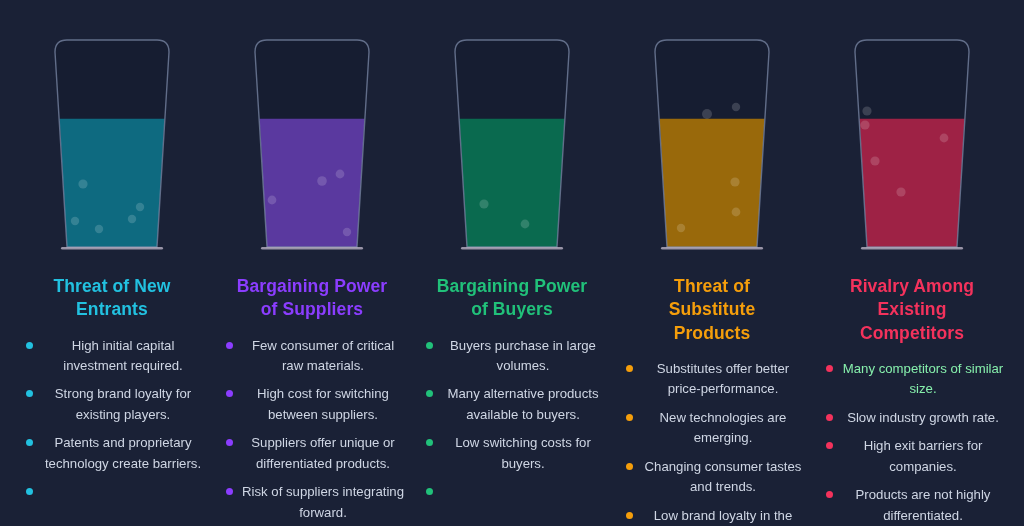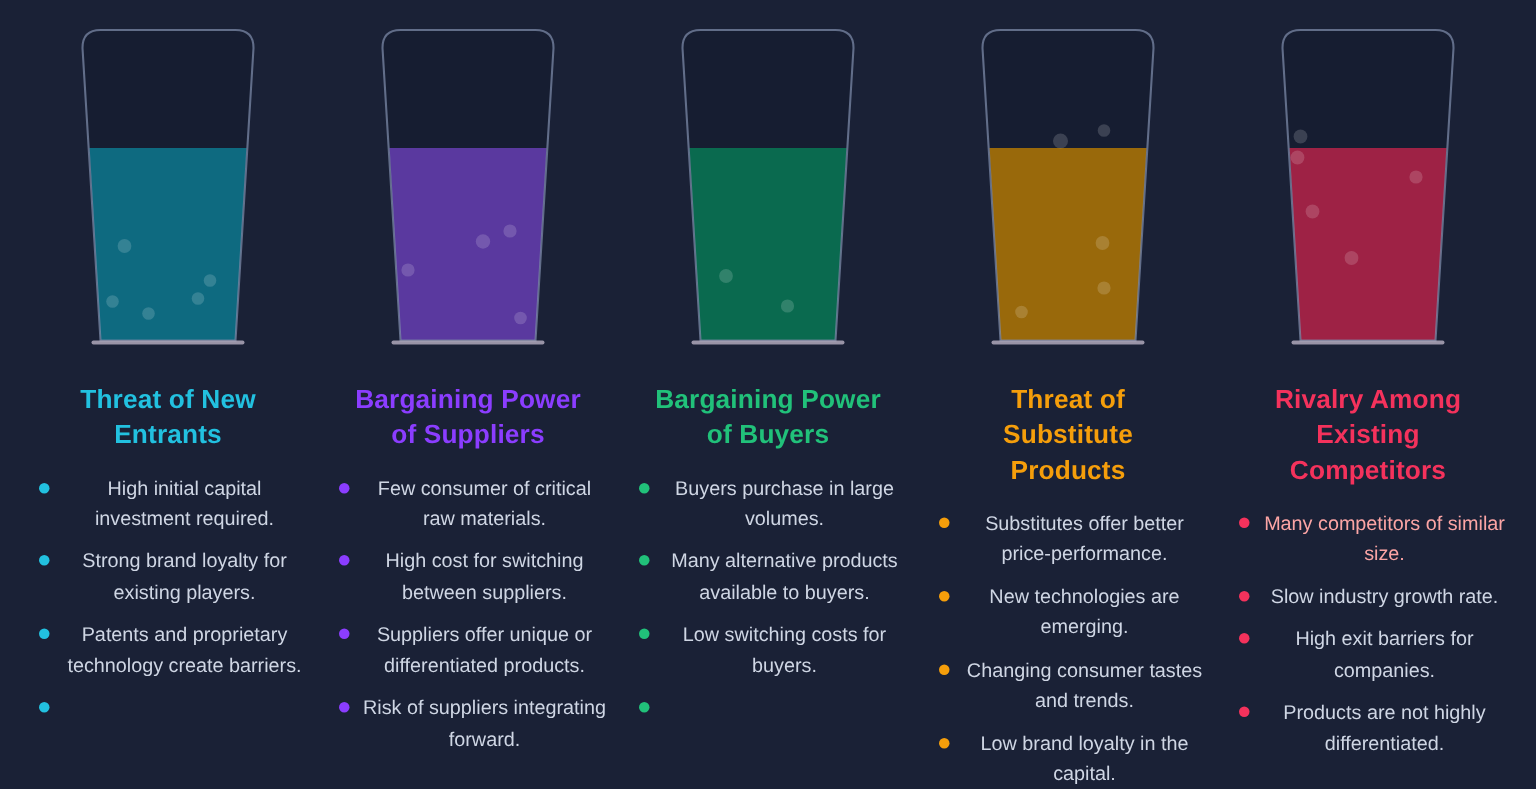--- a/index.html
+++ b/index.html
@@ -18,20 +18,21 @@
     align-items:flex-start;
     padding:0 12px;
   }
   .force-col {
     flex:1 1 0;
     min-width:0;
     display:flex;
     flex-direction:column;
     align-items:center;
     padding:0 8px;
+    margin-top:20px;
   }
 
   
   .glass-wrap {
     position:relative;
     width:150px;
     height:225px;
     margin-top:14px;
     flex:0 0 auto;
   }
@@ -203,19 +204,19 @@
           <circle cx="38" cy="127" r="4.6" fill="#ffffff" opacity="0.16" clip-path="url(#clip-4)"></circle>
           <circle cx="64" cy="158" r="4.6" fill="#ffffff" opacity="0.16" clip-path="url(#clip-4)"></circle>
           <path d="M 18 18 q 0 -12 12 -12 L 120 6 q 12 0 12 12 L 120 213 L 30 213 Z" fill="none" stroke="#7e8cab" stroke-width="1.4" opacity="0.72"></path>
           <rect x="24" y="213" width="102" height="2.6" rx="1.3" fill="#b9b2c4" opacity="0.8"></rect>
         </svg>
       </div>
       <div class="force-title" style="color: rgb(244, 50, 92);">Rivalry Among
 Existing
 Competitors</div>
       <ul class="bullets">
-        <li class="bullet-item" style="color: #fca5a5;"><span class="bullet-dot" style="background: rgb(244, 50, 92);"></span><span>Many competitors of similar size.</span></li>
+        <li class="bullet-item" style="color: #86efac;"><span class="bullet-dot" style="background: rgb(244, 50, 92);"></span><span>Many competitors of similar size.</span></li>
         <li class="bullet-item" style="color: rgb(207, 214, 228);"><span class="bullet-dot" style="background: rgb(244, 50, 92);"></span><span>Slow industry growth rate.</span></li>
         <li class="bullet-item" style="color: rgb(207, 214, 228);"><span class="bullet-dot" style="background: rgb(244, 50, 92);"></span><span>High exit barriers for companies.</span></li>
         <li class="bullet-item" style="color: rgb(207, 214, 228);"><span class="bullet-dot" style="background: rgb(244, 50, 92);"></span><span>Products are not highly differentiated.</span></li>
       </ul>
     </div>
   </div>
 
 </body></html>

